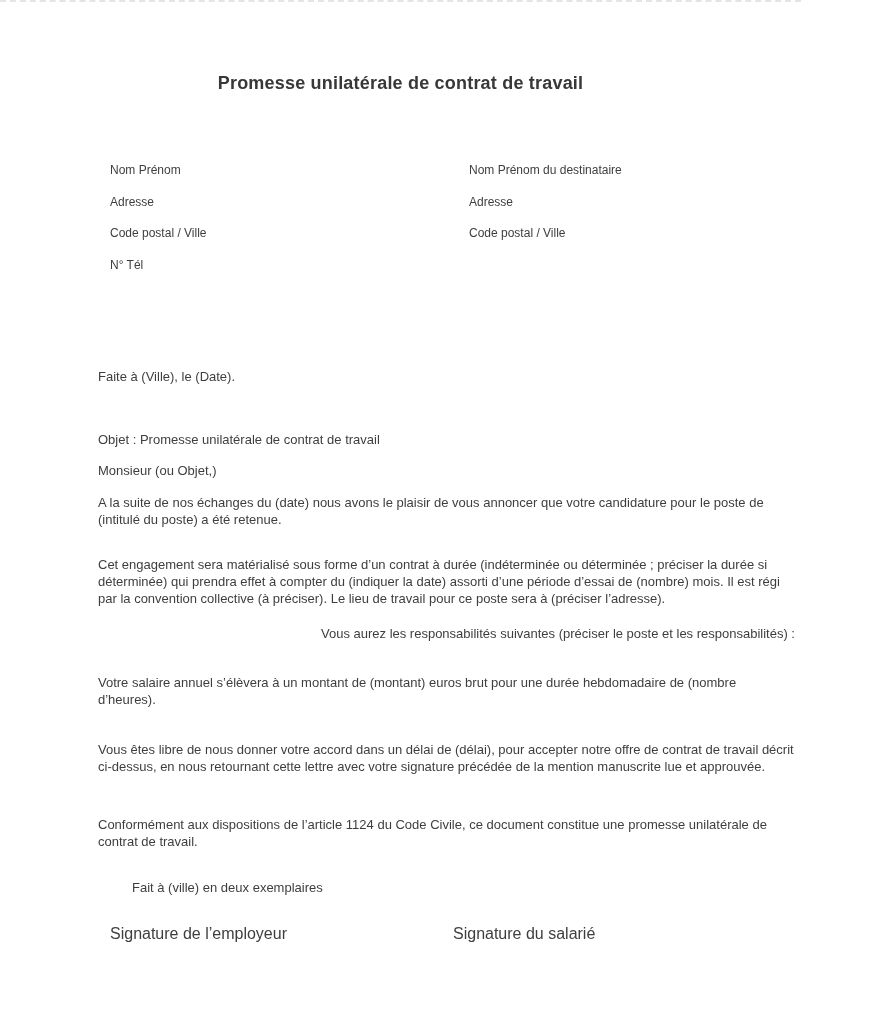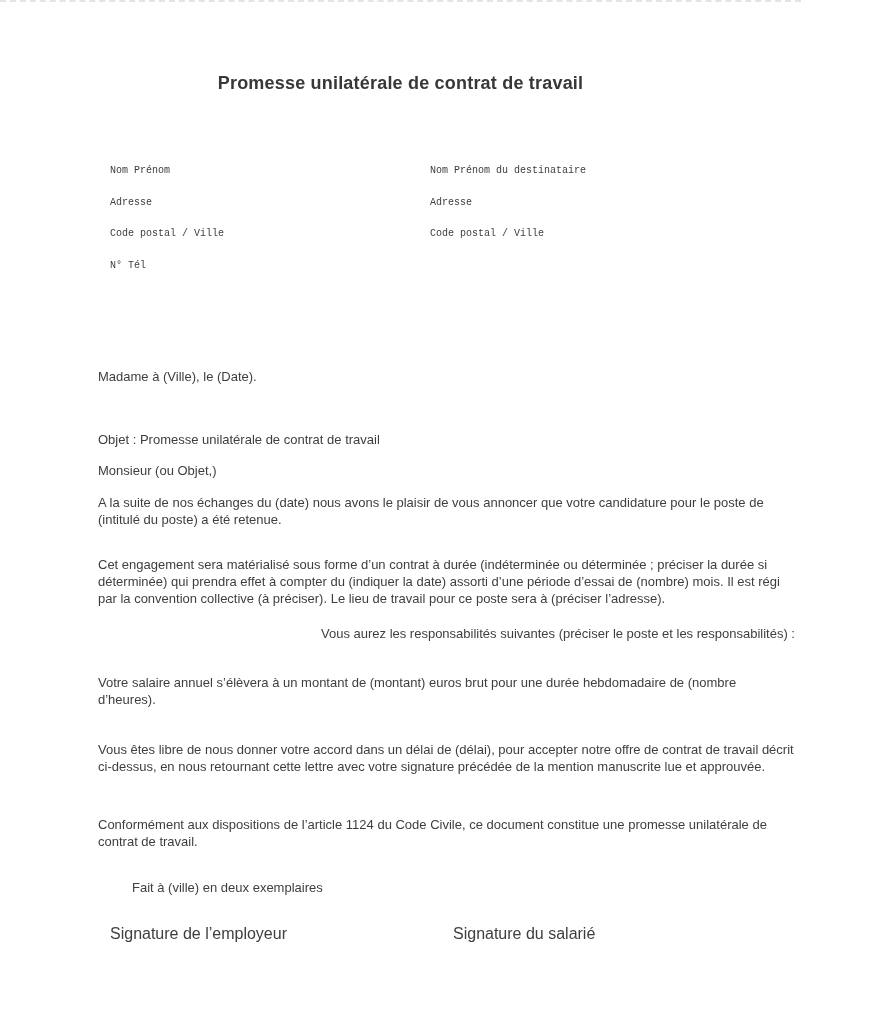--- a/index.html
+++ b/index.html
@@ -33,29 +33,28 @@
     text-align: center;
     font-size: 18px;
     line-height: 24px;
     font-weight: bold;
     color: #383838;
     letter-spacing: 0.2px;
   }
   .addr-block {
     position: absolute;
     top: 162px;
-    font-size: 10px;
+    font-size: 12px;
     line-height: 17px;
-    font-family: Liberation Mono, monospace;
   }
   .addr-block p {
     margin: 0 0 14.5px 0;
   }
   .sender-block  { left: 110px; }
-  .recipient-block { left: 430px; }
+  .recipient-block { left: 469px; }
   .para {
     position: absolute;
     left: 98px;
     width: 697px;
     margin: 0;
     font-size: 13px;
     line-height: 17px;
   }
   .p-date        { top: 368px; }
   .p-subject     { top: 431px; }
@@ -92,21 +91,21 @@
     <p>Code postal / Ville</p>
     <p>N° Tél</p>
   </div>
 
   <div class="addr-block recipient-block">
     <p>Nom Prénom du destinataire</p>
     <p>Adresse</p>
     <p>Code postal / Ville</p>
   </div>
 
-  <p class="para p-date">Madame à (Ville), le (Date).</p>
+  <p class="para p-date">Faite à (Ville), le (Date).</p>
 
   <p class="para p-subject">Objet : Promesse unilatérale de contrat de travail</p>
 
   <p class="para p-salutation">Monsieur (ou Objet,)</p>
 
   <p class="para p-candidature">A la suite de nos échanges du (date) nous avons le plaisir de vous annoncer que votre candidature pour le poste de (intitulé du poste) a été retenue.</p>
 
   <p class="para p-engagement">Cet engagement sera matérialisé sous forme d’un contrat à durée (indéterminée ou déterminée ; préciser la durée si déterminée) qui prendra effet à compter du (indiquer la date) assorti d’une période d’essai de (nombre) mois. Il est régi par la convention collective (à préciser). Le lieu de travail pour ce poste sera à (préciser l’adresse).</p>
 
   <p class="para p-responsab">Vous aurez les responsabilités suivantes  (préciser le poste et les responsabilités) :</p>

